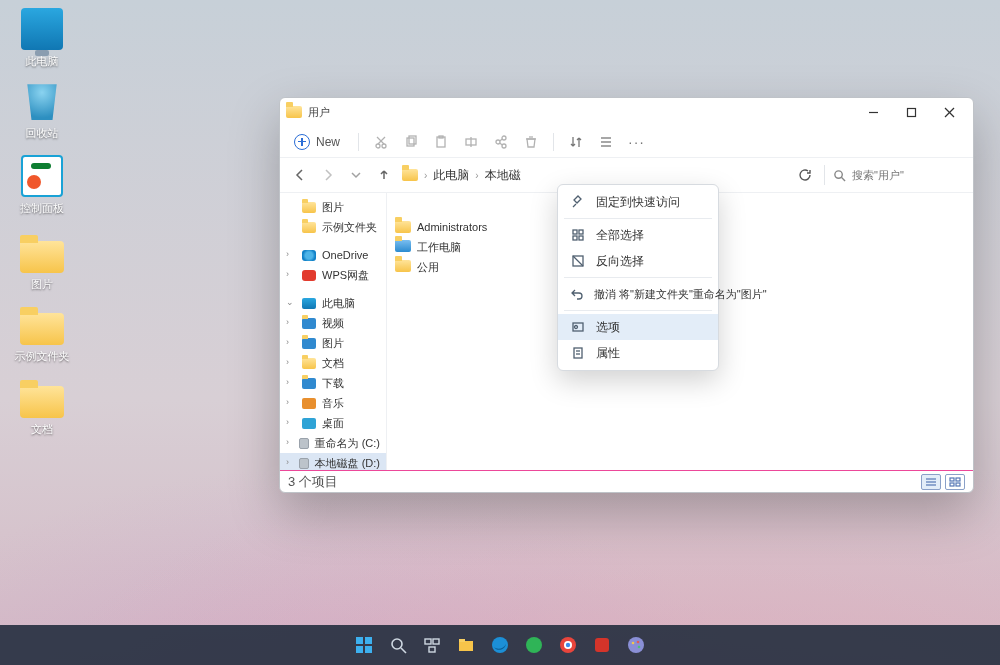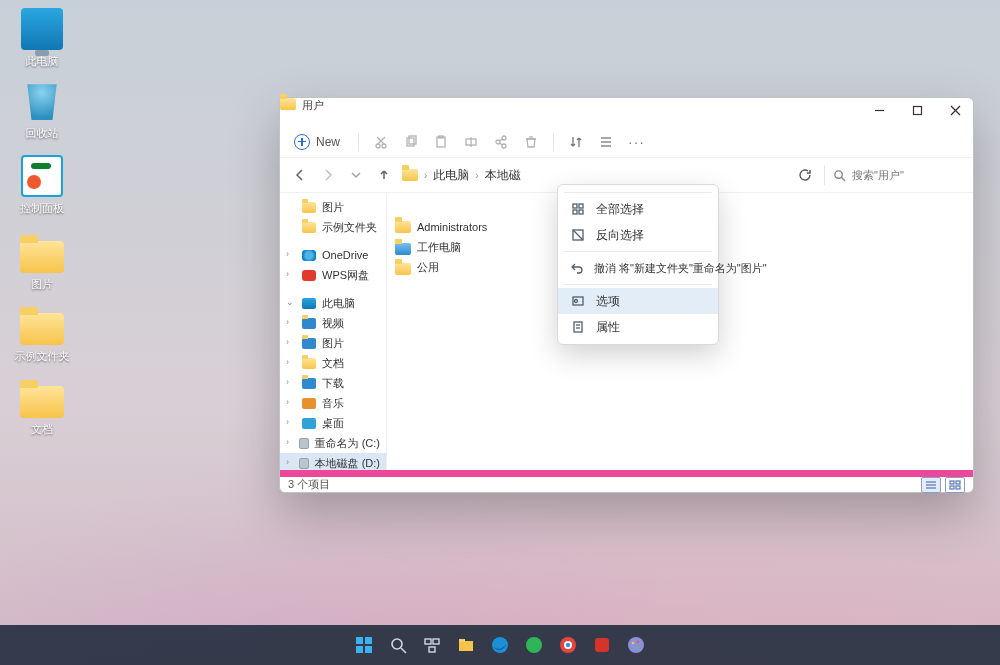--- a/index.html
+++ b/index.html
@@ -31,21 +31,21 @@
 .folder-shape::before { content:""; position:absolute; left:0; top:-6px; width:18px; height:8px; background:#f8cf62; border-radius:2px 2px 0 0; }
 .df1{left:10px;top:235px;} .df2{left:10px;top:307px;} .df3{left:10px;top:380px;}
 
 
 .window {
   position: absolute; left: 279px; top: 97px; width: 695px; height: 396px;
   background: #fff; border: 1px solid #bfc3c8; border-radius: 6px;
   box-shadow: 0 20px 50px rgba(0,0,0,.25);
   display: flex; flex-direction: column; font-size: 12px; color: #333;
 }
-.titlebar { display:flex; height:28px; padding:0 0; }
+.titlebar { display:flex; align-items:center; height:28px; padding:0 6px; }
 .titlebar .ico { width:16px; height:12px; background:linear-gradient(#ffe49a,#f7c44a); border-radius:1px 2px 2px 2px; position:relative; margin-right:6px; }
 .titlebar .ico::before{content:"";position:absolute;left:0;top:-4px;width:7px;height:5px;background:#f8cf62;border-radius:1px 1px 0 0;}
 .titlebar .title { font-size: 11px; color:#444; }
 .winbtns { margin-left:auto; display:flex; gap:2px; }
 .winbtn { width:36px; height:24px; display:grid; place-items:center; border-radius:3px; cursor:pointer; }
 .winbtn svg { width:11px; height:11px; stroke:#333; stroke-width:1.2; fill:none; }
 
 .toolbar { height:32px; display:flex; align-items:center; padding:0 10px; gap:14px; border-bottom:1px solid #eef0f3; color:#555; }
 .tnew { display:flex; align-items:center; gap:6px; cursor:pointer; padding:2px 4px; border-radius:3px; }
 .tplus { width:16px; height:16px; border-radius:50%; border:1.2px solid #2a6dd6; position:relative; }
@@ -89,26 +89,26 @@
 .sicon.disk::before{display:none;}
 .sicon.music{background:#e88f2e;border-radius:2px;}
 .sicon.music::before{display:none;}
 .sicon.desk{background:#2fa3d6;border-radius:2px;}
 .sicon.desk::before{display:none;}
 
 .filelist { flex:1; position:relative; border-left:1px solid #eef0f3; }
 .cols { display:flex; height:24px; align-items:center; color:#666; font-size:11px;flex-direction:column; }
 .col { padding-left:8px; }
 .rows .row { display:flex; align-items:center; height:20px; font-size:11px; }
-.rows .row .c1 { display:flex; align-items:flex-end; gap:6px; }
+.rows .row .c1 { display:flex; align-items:flex-start; gap:6px; }
 .rows .row .fico { width:16px; height:12px; background:linear-gradient(#ffe49a,#f7c44a); border-radius:1px 2px 2px 2px; position:relative;}
 .rows .row .fico::before{content:"";position:absolute;left:0;top:-4px;width:7px;height:5px;background:#f8cf62;border-radius:1px 1px 0 0;}
 .rows .row .fico.blue{background:linear-gradient(#7abef0,#2c8bd0);}
 
-.status { height:22px; border-top:7px solid #ec4899; display:flex; align-items:center; padding:0 8px; font-size:11px; color:#555; }
+.status { height:22px; border-top:1px solid #ec4899; display:flex; align-items:center; padding:0 8px; font-size:13px; color:#555; }
 .status .viewbtns{ margin-left:auto; display:flex; gap:4px; }
 .vbtn{width:20px;height:16px;border:1px solid #8aa0c8;border-radius:2px;display:grid;place-items:center;}
 .vbtn svg{width:12px;height:10px;stroke:#5577b5;stroke-width:1.2;fill:none;}
 .vbtn.sel{background:#e3edf8;}
 
 
 .ctx {
   position:absolute; left:170px; top:-9px; width:162px;
   background:#fff; border:1px solid #d7dbe0; border-radius:6px;
   box-shadow:0 10px 28px rgba(0,0,0,.18); padding:4px 0; font-size:12px; color:#333;
@@ -397,20 +397,28 @@
           <div class="row">
             <div class="col c1" style="width:250px">
                 <span class="fico"></span>
                 <span>公用</span>
               </div>
             <div class="col" style="width:90px">文件夹</div>
           </div>
         </div>
 
         <div class="ctx">
+          <div class="mi">
+            <span class="mico">
+                <svg viewBox="0 0 14 14">
+                  <path d="M7 1l3 3-4 4-3-3zM5 9l-3 3"></path>
+                </svg>
+              </span>
+            <span>固定到快速访问</span>
+          </div>
           <div class="msep"></div>
           <div class="mi">
             <span class="mico">
                 <svg viewBox="0 0 14 14">
                   <rect x="2" y="2" width="4" height="4"></rect>
                   <rect x="8" y="2" width="4" height="4"></rect>
                   <rect x="2" y="8" width="4" height="4"></rect>
                   <rect x="8" y="8" width="4" height="4"></rect>
                 </svg>
               </span>

